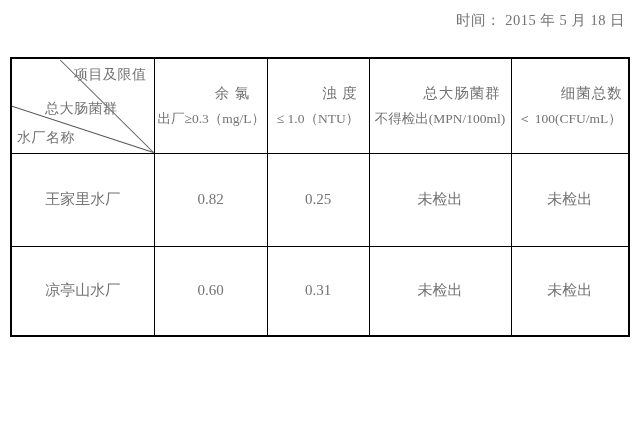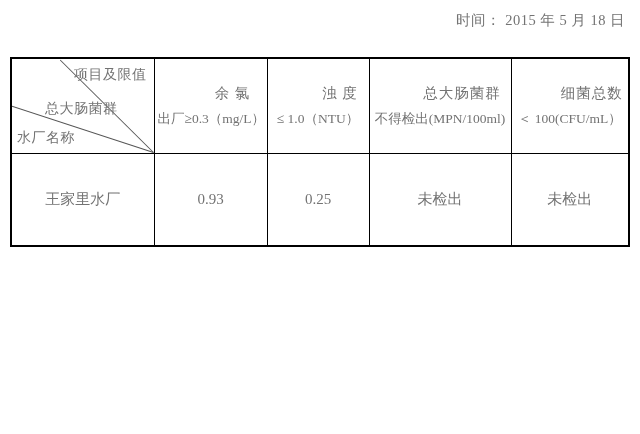--- a/index.html
+++ b/index.html
@@ -90,23 +90,30 @@
       </td>
 
       <td class="hdr">
         <div class="h1">细菌总数</div>
         <div class="h2">＜ 100(CFU/mL）</div>
       </td>
     </tr>
 
     <tr style="height:93px">
       <td>王家里水厂</td>
-      <td>0.93</td>
+      <td>0.82</td>
       <td>0.25</td>
       <td>未检出</td>
       <td>未检出</td>
     </tr>
 
+    <tr style="height:90px">
+      <td>凉亭山水厂</td>
+      <td>0.60</td>
+      <td>0.31</td>
+      <td>未检出</td>
+      <td>未检出</td>
+    </tr>
 
   </tbody>
     </table>
 
 </div>
 
 </body></html>

